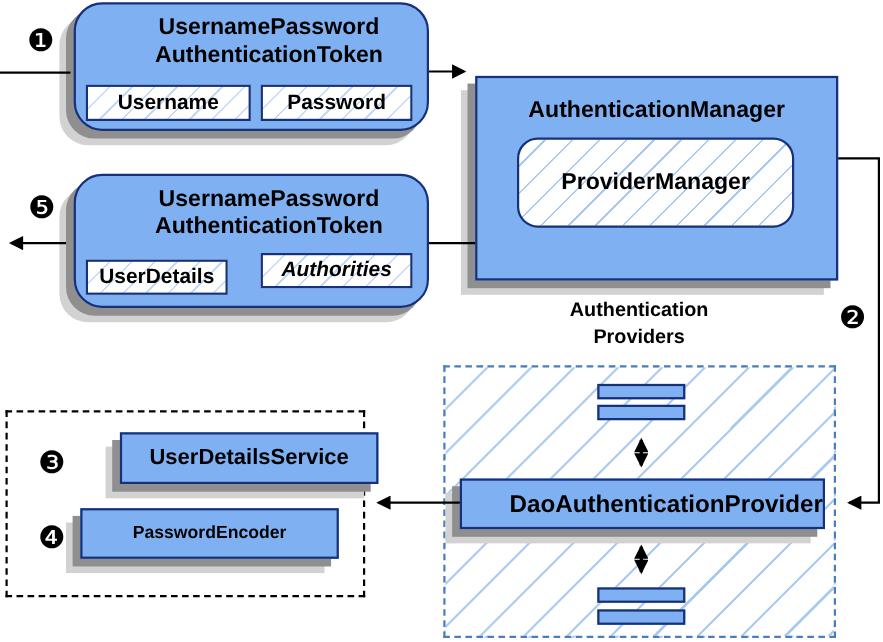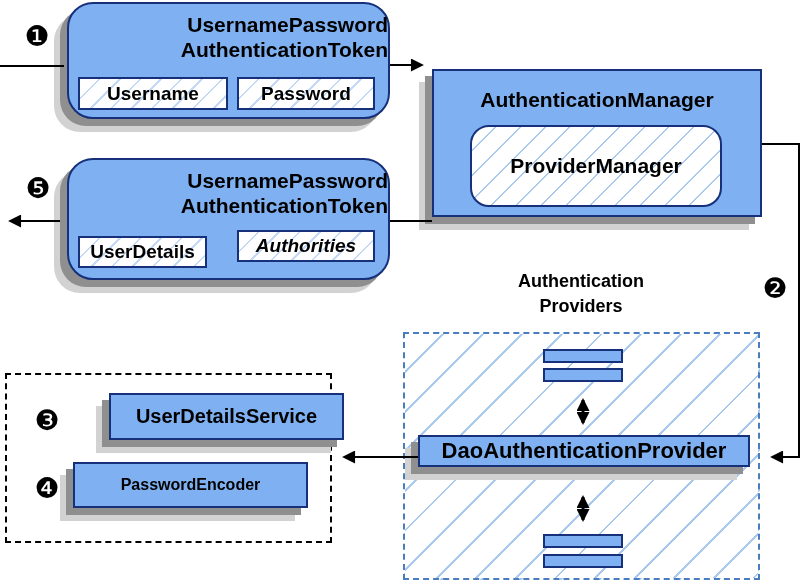--- a/index.html
+++ b/index.html
@@ -21,21 +21,21 @@
   .hatch-mid{
     background-image:repeating-linear-gradient(135deg,transparent 0,transparent 16px,#a9c9ef 16px,#a9c9ef 17.5px);
   }
   .hatch-wide{
     position:absolute;box-sizing:border-box;background-color:#ffffff;border:2px dashed #4a7dbd;
     background-image:repeating-linear-gradient(135deg,transparent 0,transparent 26px,#a9c9ef 26px,#a9c9ef 28px);
   }
   .blackdash{
     position:absolute;box-sizing:border-box;border:2px dashed #000000;background:transparent;
   }
-  .title2{ text-align:right;font-size:21px;line-height:25px;padding-top:8px;margin-left:32px; }
+  .title2{ text-align:center;font-size:21px;line-height:25px;padding-top:8px;margin-left:32px; }
   .fieldrow{ position:absolute;font-size:19px; }
   .centerlbl{ display:flex;align-items:center;justify-content:center; }
   .stepnum{
     position:absolute;transform:translate(-50%,-50%);font-family:"DejaVu Sans",sans-serif;
     font-size:28px;font-weight:normal;line-height:1;
   }
   .heading{
     position:absolute;text-align:center;font-size:18px;line-height:25px;
   }
   .bar{
@@ -61,21 +61,21 @@
       <div>AuthenticationToken</div>
     </div>
   </div>
   <div class="whitebox fieldrow" style="left:78px;top:77px;width:150px;height:33px;">
     <span>Username</span>
   </div>
   <div class="whitebox fieldrow" style="left:237px;top:77px;width:138px;height:33px;">
     <span>Password</span>
   </div>
 
-  <div class="bluebox shadow" style="left:432px;top:69px;width:330px;height:148px;">
+  <div class="bluebox shadow" style="left:432px;top:69px;width:330px;height:186px;">
     <div style="text-align:center;font-size:21px;padding-top:17px;">AuthenticationManager</div>
     <div class="whitebox hatch-mid centerlbl" style="left:36px;top:54px;width:252px;height:82px;font-size:21px;border-radius:19px;">
       <span>ProviderManager</span>
     </div>
   </div>
 
   <div class="bluebox rounded shadow" style="left:67px;top:158px;width:323px;height:122px;">
     <div class="title2">
       <div>UsernamePassword</div>
       <div>AuthenticationToken</div>
@@ -91,21 +91,21 @@
   <div class="heading" style="left:481px;top:269px;width:200px;">
     <div>Authentication</div>
     <div>Providers</div>
   </div>
 
   <div class="hatch-wide" style="left:403px;top:332px;width:357px;height:248px;"></div>
 
   <div class="bar" style="left:543px;top:349px;"></div>
   <div class="bar" style="left:543px;top:368px;"></div>
 
-  <div class="bluebox shadow centerlbl" style="left:418px;top:435px;width:332px;height:32px;font-size:22px;">
+  <div class="bluebox shadow centerlbl" style="left:418px;top:435px;width:332px;height:46px;font-size:22px;justify-content:flex-end;">
     <span>DaoAuthenticationProvider</span>
   </div>
 
   <div class="bar" style="left:543px;top:534px;"></div>
   <div class="bar" style="left:543px;top:554px;"></div>
 
   <div class="blackdash" style="left:5px;top:373px;width:327px;height:170px;"></div>
 
   <div class="bluebox shadow centerlbl" style="left:73px;top:393px;width:235px;height:47px;font-size:20px;margin-left:36px;">
     <span>UserDetailsService</span>

